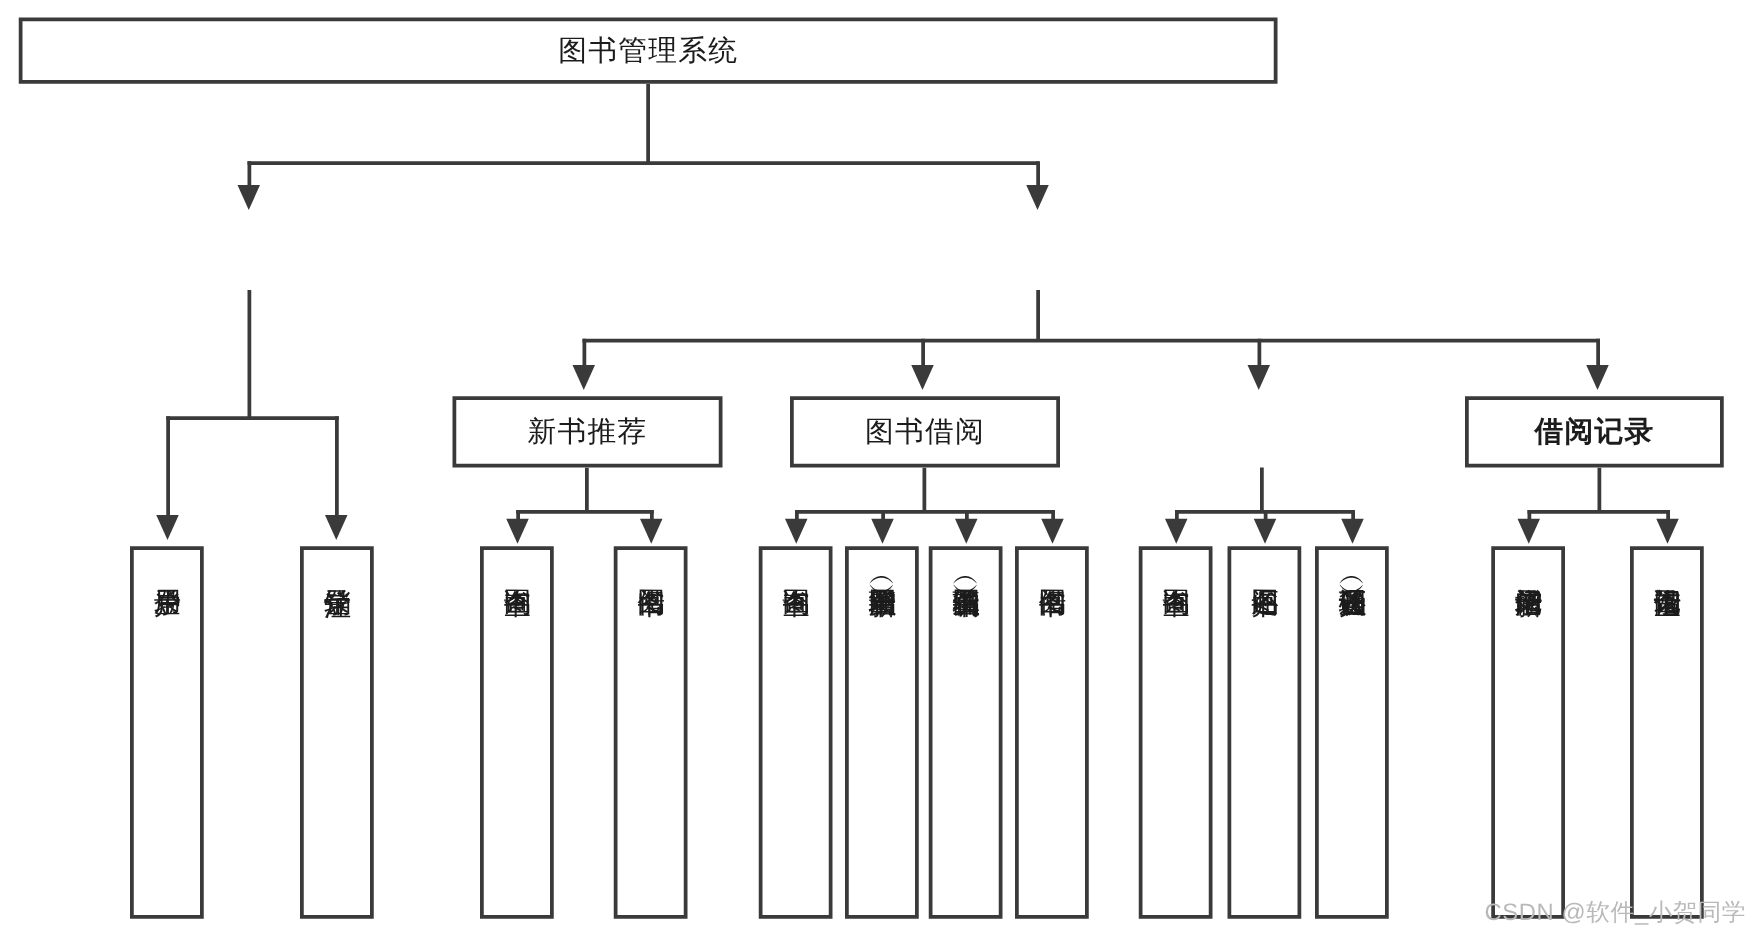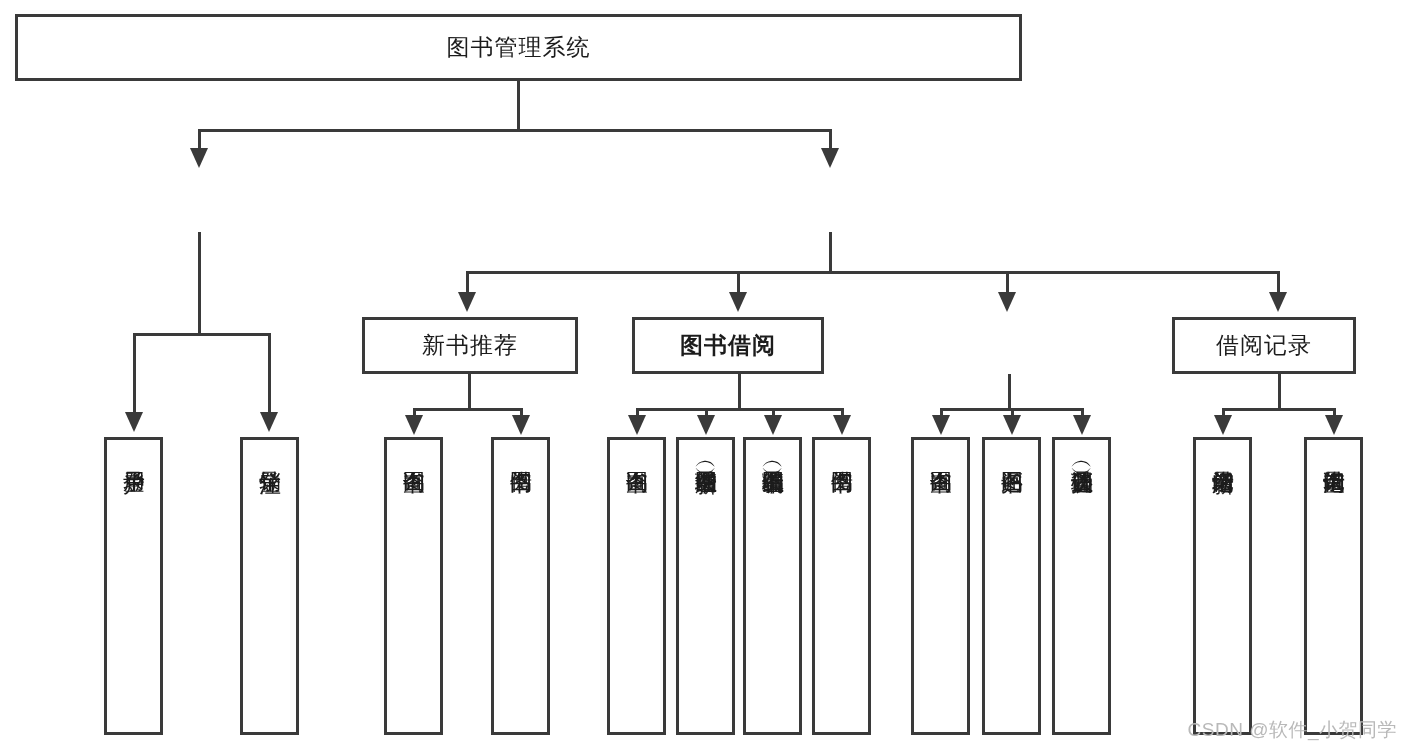--- a/index.html
+++ b/index.html
@@ -82,21 +82,21 @@
     letter-spacing: 0.5px;
     z-index: 9;
     white-space: nowrap;
   }
 </style>
 </head>
 <body>
 
 <div id="canvas">
 
-  <div class="node horizontal" style="left:15px; top:14px; width:1007px; height:67px;">
+  <div class="node horizontal" style="left:15px; top:14px; width:1007px; height:53px;">
     <span>图书管理系统</span>
   </div>
 
   <div class="vline" style="left:517px; top:67px; height:64px;"></div>
 
   <div class="hline" style="left:198px; top:129px; width:633px;"></div>
 
   <div class="vline" style="left:198px; top:129px; height:22px;"></div>
   <div class="arrow" style="left:190px; top:148px;"></div>
 
@@ -119,24 +119,24 @@
   <div class="vline" style="left:737px; top:271px; height:24px;"></div>
   <div class="arrow" style="left:729px; top:292px;"></div>
   <div class="vline" style="left:1006px; top:271px; height:24px;"></div>
   <div class="arrow" style="left:998px; top:292px;"></div>
   <div class="vline" style="left:1277px; top:271px; height:24px;"></div>
   <div class="arrow" style="left:1269px; top:292px;"></div>
 
   <div class="node horizontal" style="left:362px; top:317px; width:216px; height:57px;">
     <span>新书推荐</span>
   </div>
-  <div class="node horizontal" style="left:632px; top:317px; width:192px; height:57px;font-weight:bold;">
+  <div class="node horizontal" style="left:632px; top:317px; width:216px; height:57px;">
     <span>图书借阅</span>
   </div>
-  <div class="node horizontal" style="left:1172px; top:317px; width:184px; height:57px;">
+  <div class="node horizontal" style="left:1172px; top:317px; width:207px; height:57px;font-weight:bold;">
     <span>借阅记录</span>
   </div>
 
   <div class="vline" style="left:468px; top:374px; height:36px;"></div>
   <div class="hline" style="left:413px; top:408px; width:110px;"></div>
   <div class="vline" style="left:413px; top:408px; height:10px;"></div>
   <div class="arrow" style="left:405px; top:415px;"></div>
   <div class="vline" style="left:520px; top:408px; height:10px;"></div>
   <div class="arrow" style="left:512px; top:415px;"></div>
 

